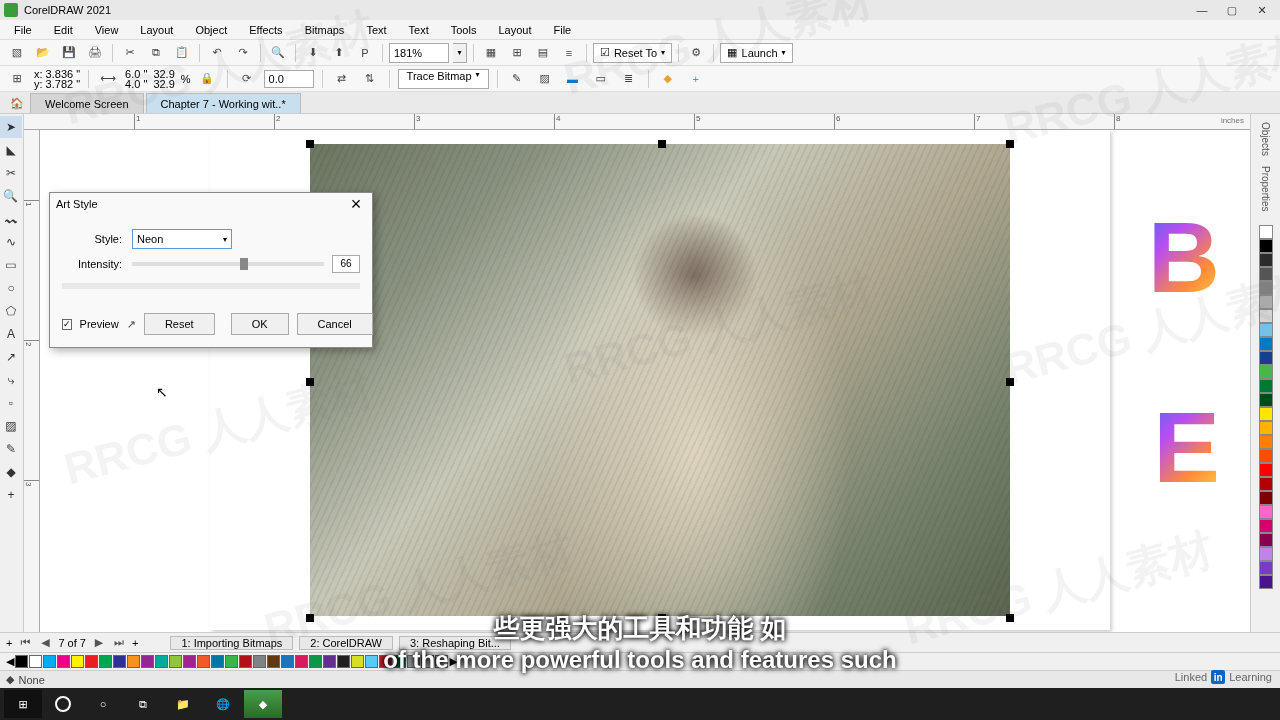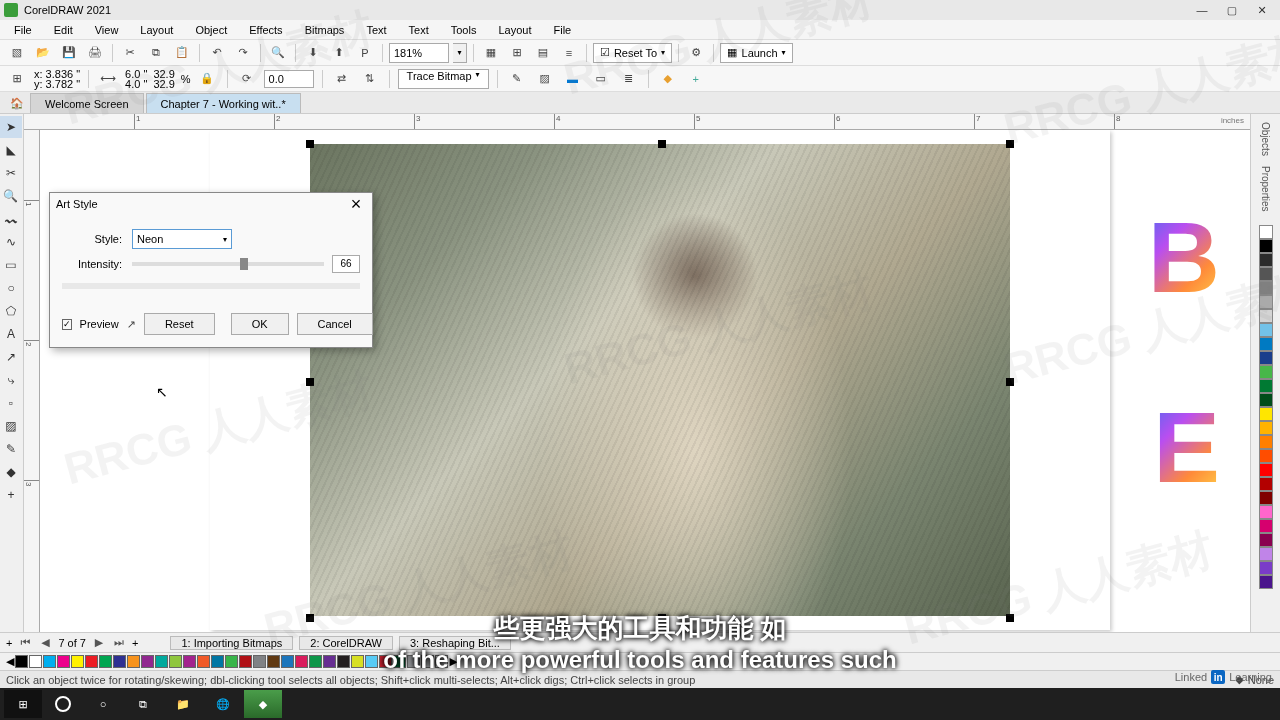--- a/index.html
+++ b/index.html
@@ -405,21 +405,20 @@
       <div class="sw" style="background: rgb(0, 104, 56);"></div>
       <div class="sw" style="background: rgb(146, 148, 151);"></div>
       <div class="sw" style="background: rgb(196, 198, 200);"></div>
       <div class="sw" style="background: rgb(230, 231, 232);"></div>
     </div>
   <span class="nav-btn">▶</span>
   <div style="flex:1"></div>
 </div>
 
 <div class="statusbar">
-  <span>Click an object twice for rotating/skewing; dbl-clicking tool selects all objects; Shift+click multi-selects; Alt+click digs; Ctrl+click selects in group</span>
   <span style="display:flex;align-items:center;gap:4px">
       <span>◆</span>
       <span>None</span>
     </span>
 </div>
 
 <div class="subtitle-overlay">
   <div class="subtitle-cn">些更强大的工具和功能 如</div>
   <div class="subtitle-en">of the more powerful tools and features such</div>
 </div>

